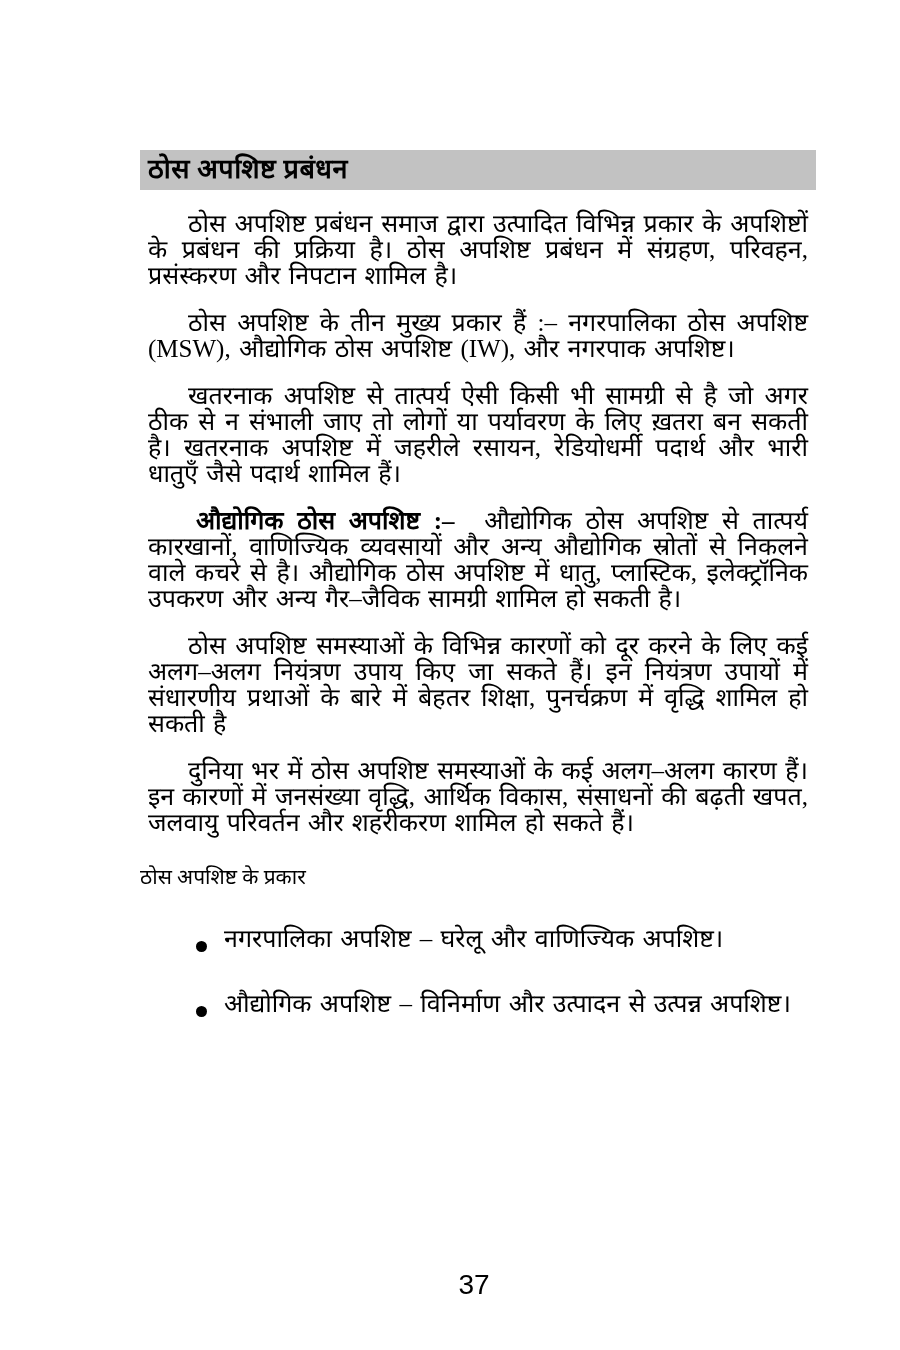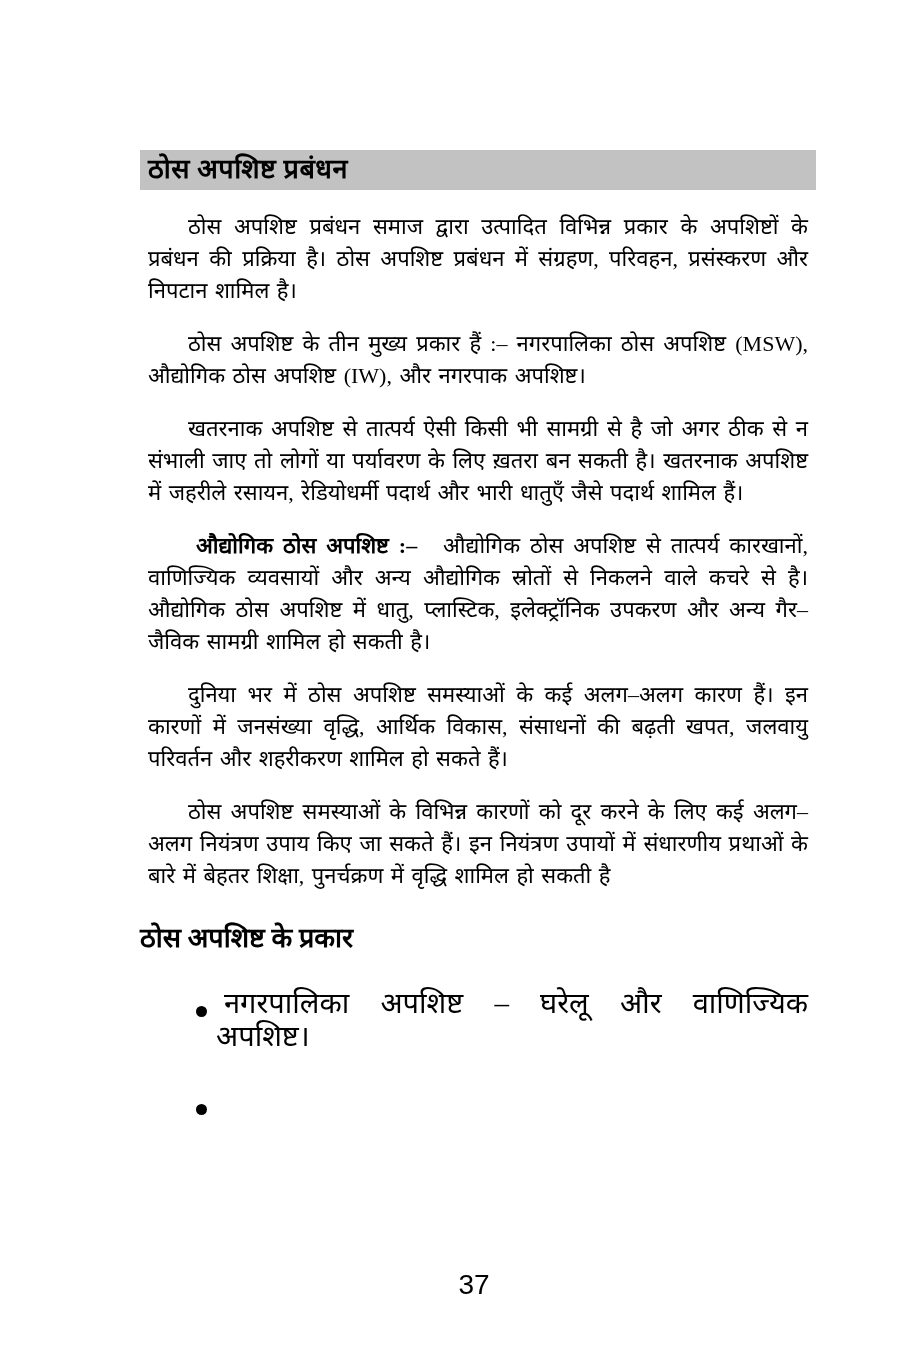--- a/index.html
+++ b/index.html
@@ -21,42 +21,42 @@
   }
   .title-bar {
     background: #c2c2c2;
     font-weight: bold;
     font-size: 27px;
     line-height: 36px;
     padding: 1px 10px 3px 8px;
     letter-spacing: 0.5px;
   }
   .body-text p {
-    font-size: 22px;
-    line-height: 32px;
+    font-size: 25px;
+    line-height: 26px;
     text-align: justify;
     text-indent: 40px;
     margin-top: 21px;
     word-spacing: 2px;
   }
   .body-text p .lead { font-weight: bold; }
   .section-heading {
-    font-weight: bold;
-    font-size: 27px;
+    font-weight: normal;
+    font-size: 21px;
     margin-top: 26px;
   }
   ul.bullet-list {
     list-style: none;
     margin-top: 6px;
   }
   ul.bullet-list li {
     position: relative;
     margin-top: 32px;
     padding-left: 68px;
-    font-size: 29px;
+    font-size: 25px;
     line-height: 33px;
     text-align: justify;
     word-spacing: 2px;
   }
   ul.bullet-list li .dot {
     position: absolute;
     left: 40px;
     top: 11px;
     width: 11px;
     height: 11px;
@@ -84,32 +84,32 @@
     <div class="body-text">
       <p>ठोस अपशिष्ट प्रबंधन समाज द्वारा उत्पादित विभिन्न प्रकार के अपशिष्टों के प्रबंधन की प्रक्रिया है। ठोस अपशिष्ट प्रबंधन में संग्रहण, परिवहन, प्रसंस्करण और निपटान शामिल है।</p>
 
       <p>ठोस अपशिष्ट के तीन मुख्य प्रकार हैं :– नगरपालिका ठोस अपशिष्ट (MSW), औद्योगिक ठोस अपशिष्ट (IW), और नगरपाक अपशिष्ट।</p>
 
 
       <p>खतरनाक अपशिष्ट से तात्पर्य ऐसी किसी भी सामग्री से है जो अगर ठीक से न संभाली जाए तो लोगों या पर्यावरण के लिए ख़तरा बन सकती है। खतरनाक अपशिष्ट में जहरीले रसायन, रेडियोधर्मी पदार्थ और भारी धातुएँ जैसे पदार्थ शामिल हैं।</p>
 
       <p><span class="lead">औद्योगिक ठोस अपशिष्ट :– </span><span>औद्योगिक ठोस अपशिष्ट से तात्पर्य कारखानों, वाणिज्यिक व्यवसायों और अन्य औद्योगिक स्रोतों से निकलने वाले कचरे से है। औद्योगिक ठोस अपशिष्ट में धातु, प्लास्टिक, इलेक्ट्रॉनिक उपकरण और अन्य गैर–जैविक सामग्री शामिल हो सकती है।</span></p>
 
+      <p>ठोस अपशिष्ट समस्याओं के विभिन्न कारणों को दूर करने के लिए कई अलग–अलग नियंत्रण उपाय किए जा सकते हैं। इन नियंत्रण उपायों में संधारणीय प्रथाओं के बारे में बेहतर शिक्षा, पुनर्चक्रण में वृद्धि शामिल हो सकती है</p>
+
       <p>दुनिया भर में ठोस अपशिष्ट समस्याओं के कई अलग–अलग कारण हैं। इन कारणों में जनसंख्या वृद्धि, आर्थिक विकास, संसाधनों की बढ़ती खपत, जलवायु परिवर्तन और शहरीकरण शामिल हो सकते हैं।</p>
-
-      <p>ठोस अपशिष्ट समस्याओं के विभिन्न कारणों को दूर करने के लिए कई अलग–अलग नियंत्रण उपाय किए जा सकते हैं। इन नियंत्रण उपायों में संधारणीय प्रथाओं के बारे में बेहतर शिक्षा, पुनर्चक्रण में वृद्धि शामिल हो सकती है</p>
     </div>
 
     <div class="section-heading">ठोस अपशिष्ट के प्रकार</div>
 
     <ul class="bullet-list">
       <li>
         <span class="dot"></span><span>नगरपालिका अपशिष्ट – घरेलू और वाणिज्यिक अपशिष्ट।</span>
       </li>
       <li>
-        <span class="dot"></span>
+        <span class="dot"></span><span>औद्योगिक अपशिष्ट – विनिर्माण और उत्पादन से उत्पन्न अपशिष्ट।</span>
       </li>
     </ul>
 
   </div>
 
   <div class="page-number">37</div>
 </div>
 
 </body></html>

